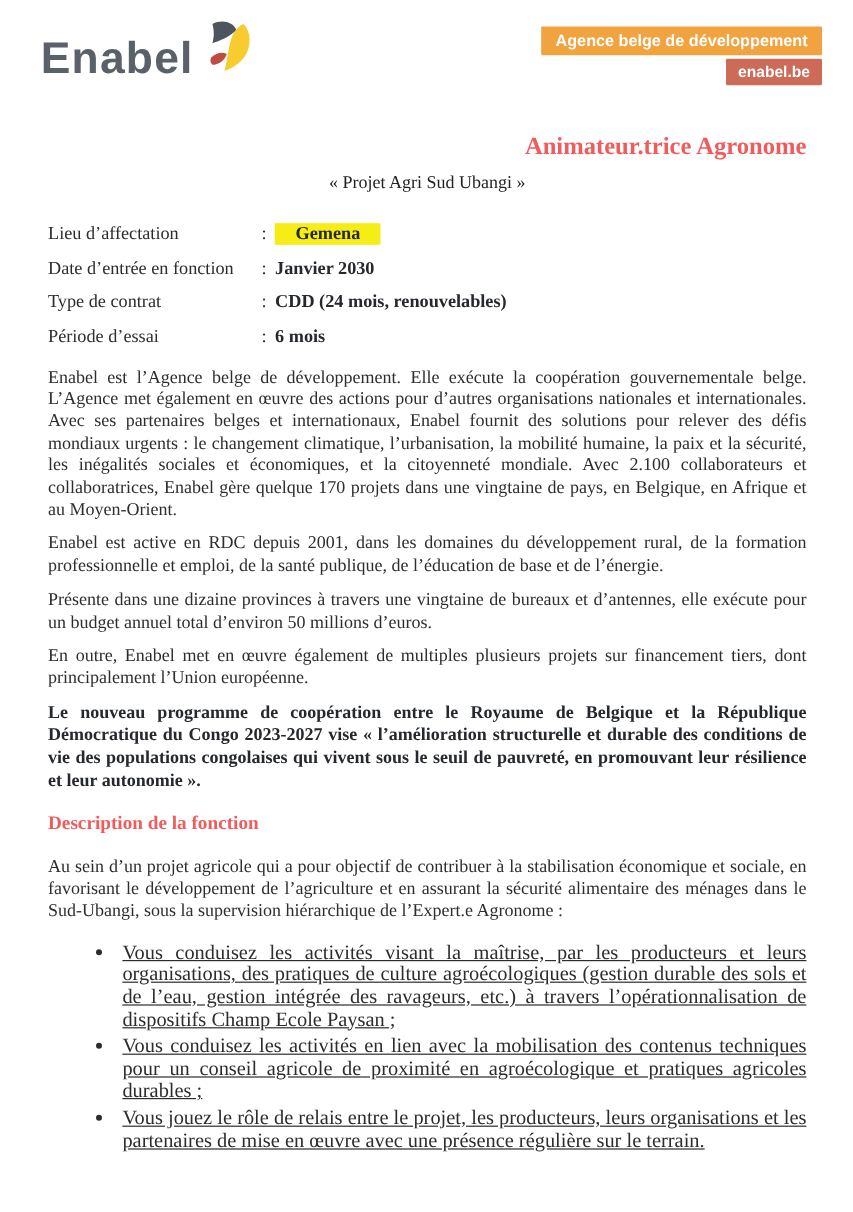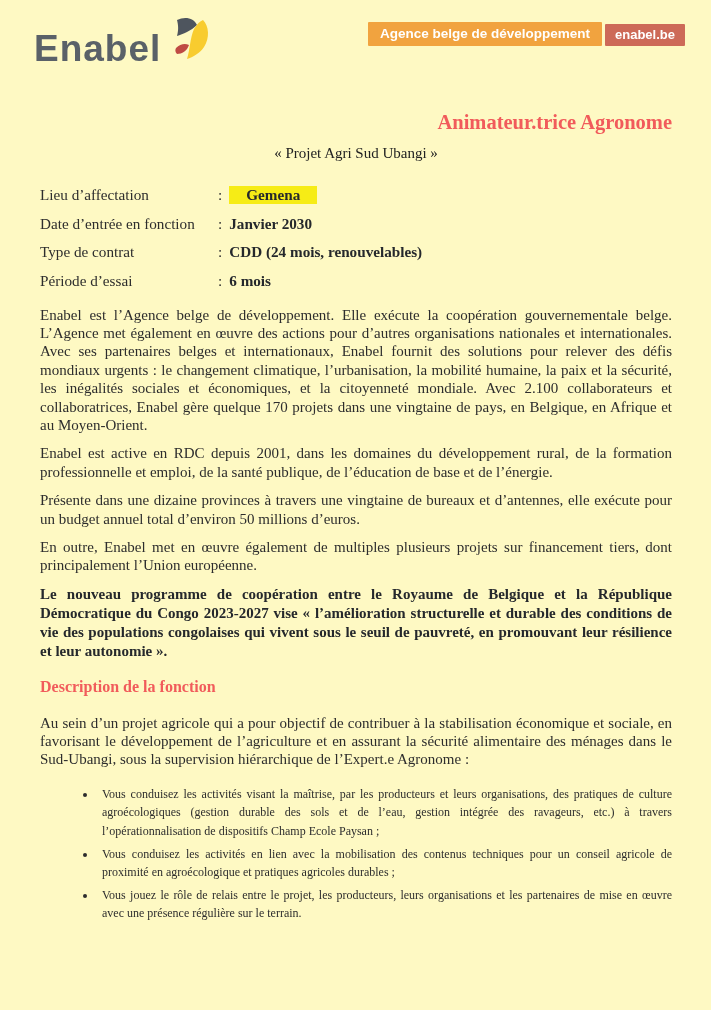--- a/index.html
+++ b/index.html
@@ -1,30 +1,30 @@
 <!DOCTYPE html>
 <html lang="fr"><head>
 <meta charset="utf-8">
 <style>
   html,body{margin:0;padding:0;background:#e8e8e8;}
   .page{
     width:711px;height:1010px;box-sizing:border-box;
-    background:#fef9c3;position:relative;overflow:hidden;
+    background:#ffffff;position:relative;overflow:hidden;
     font-family:"Liberation Serif", serif;color:#2d2d2d;
     margin:0 auto;
   }
   
   .header{display:flex;justify-content:space-between;align-items:flex-start;
           padding:16px 26px 0 34px;height:90px;box-sizing:border-box;}
   .logo{display:flex;align-items:flex-start;position:relative;}
   .logo-text{font-family:"Liberation Sans", sans-serif;font-weight:bold;
              font-size:37px;color:#5a6168;letter-spacing:1px;line-height:1;
              margin-top:14px;}
   .bird{width:52px;height:56px;margin-left:2px;}
-  .badges{display:flex;flex-direction:row;align-items:flex-end;gap:3px;margin-top:6px;}
+  .badges{display:flex;flex-direction:column;align-items:flex-end;gap:3px;margin-top:6px;}
   .badge-primary{background:#f1a33f;color:#fff;font-family:"Liberation Sans",sans-serif;
                  font-size:13.5px;font-weight:bold;padding:4px 12px 5px;border-radius:1px;}
   .badge-secondary{background:#cd6a58;color:#fff;font-family:"Liberation Sans",sans-serif;
                  font-size:13px;font-weight:bold;padding:3px 10px 4px;border-radius:1px;}
   
   .content{padding:0 39px 0 40px;}
   .doc-title{font-weight:bold;font-size:17.5px;color:#35383d;text-align:center;
              margin:54px 0 0;letter-spacing:.2px;}
   .job-title{font-weight:bold;font-size:20.5px;color:#f15b5b;text-align:right;
              margin:21px 0 0;}
@@ -33,22 +33,22 @@
   .field-row{display:flex;font-size:15.2px;margin-bottom:10.5px;line-height:18px;}
   .field-label{width:178px;flex:none;}
   .field-colon{margin-right:7px;}
   .field-value{font-weight:bold;color:#25282c;}
   .hl{background:#f6ec16;padding:0 17px;}
   .para{font-size:15px;line-height:18.4px;text-align:justify;margin:0 0 10px;}
   .para.bold{font-weight:bold;color:#25282c;line-height:19.2px;}
   .section-heading{color:#f15b5b;font-weight:bold;font-size:16px;margin:16px 0 18px;}
   .intro{margin-bottom:16px;}
   .duties{margin:12px 0 0;padding-left:57px;}
-  .duties li{font-size:12px;line-height:18.6px;text-align:justify;
-             padding-left:5px;margin-bottom:4px;}
+  .duties li{font-size:17px;line-height:18.6px;text-align:justify;
+             padding-left:5px;margin-bottom:4px;text-decoration:underline;}
 </style>
 </head>
 <body>
 
 <div class="page">
 
   <div class="header">
     <div class="logo">
       <span class="logo-text">Enabel</span>
       <svg class="bird" viewBox="0 0 52 56" xmlns="http://www.w3.org/2000/svg">

